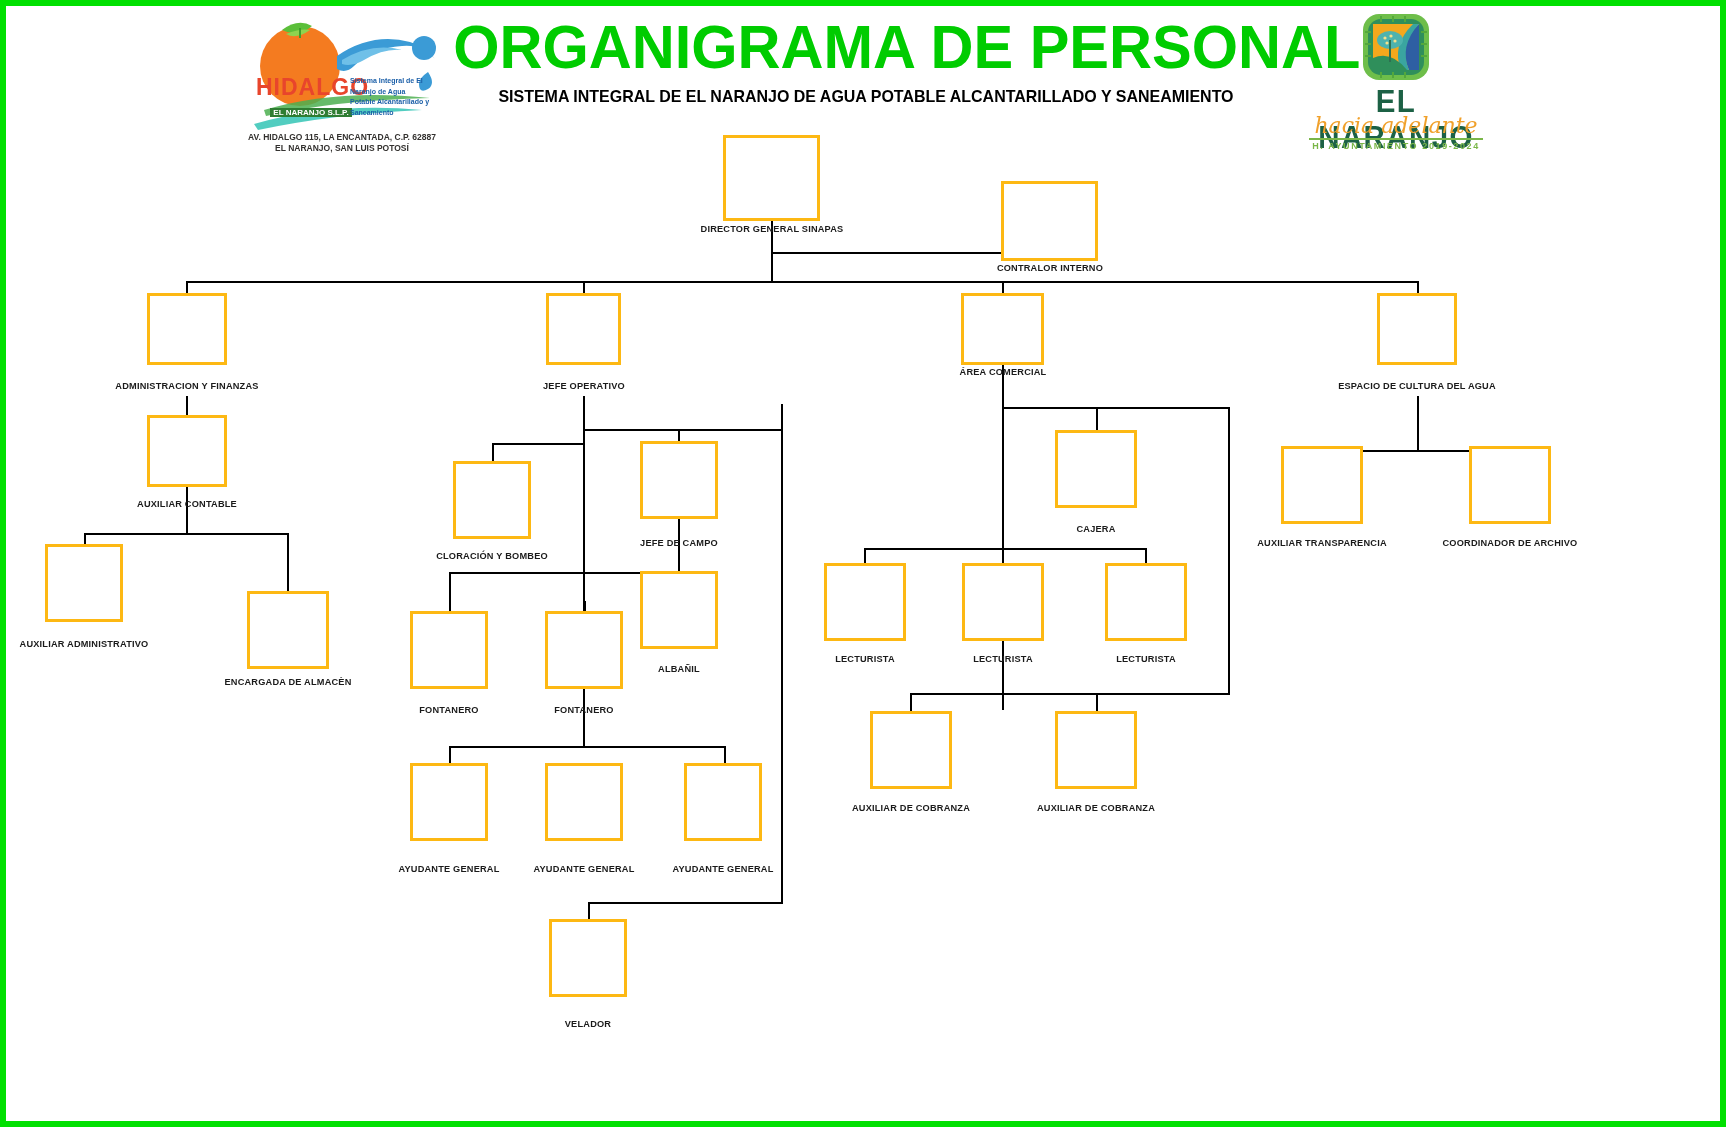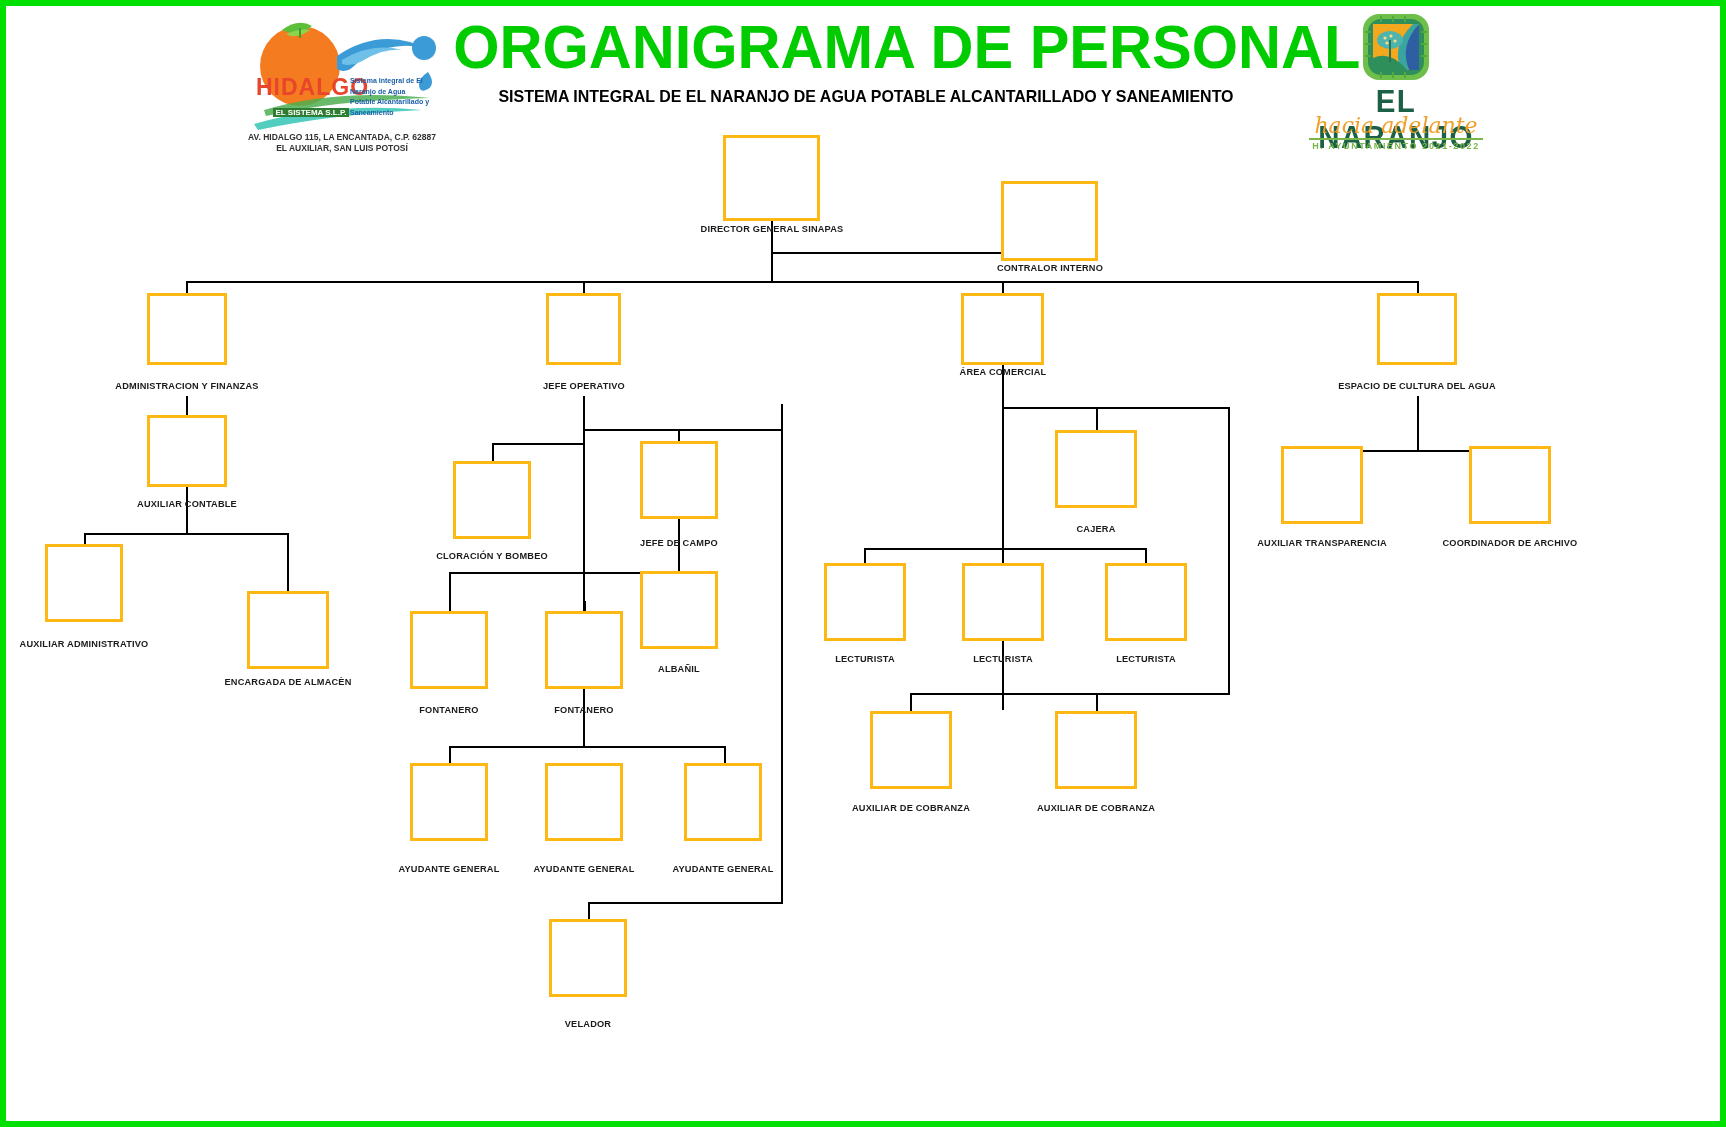--- a/index.html
+++ b/index.html
@@ -170,29 +170,29 @@
         <path d="M95 42 Q130 18 168 28 Q185 33 193 45 Q180 30 160 32 Q130 34 112 52 Q104 60 95 55 Z" fill="#3B9BD6"></path>
         <path d="M100 46 Q130 28 160 36 Q142 34 122 46 Q110 53 100 50 Z" fill="#6FC0E8"></path>
         <circle cx="182" cy="34" r="12" fill="#3B9BD6"></circle>
         <path d="M186 58 q8 12 0 17 q-9 5 -9 -5 q0 -6 9 -12 z" fill="#3B9BD6"></path>
 
         <path d="M22 96 Q95 74 188 84 Q96 86 24 102 Z" fill="#4CAF50" opacity="0.85"></path>
         <path d="M12 110 Q90 88 180 96 Q92 100 16 116 Z" fill="#3FC8B9" opacity="0.9"></path>
       </svg>
       <div style="position:absolute;left:14px;top:60px;width:110px;text-align:center;">
         <div style="font-size:23px;font-weight:bold;color:#E8452C;letter-spacing:1px;font-family:'Liberation Sans',sans-serif;">HIDALGO</div>
-        <div style="font-size:8px;font-weight:bold;color:#E8452C;background:#2f7d32;color:#ffffff;display:inline-block;padding:0 3px;">EL SISTEMA S.L.P.</div>
+        <div style="font-size:8px;font-weight:bold;color:#E8452C;background:#2f7d32;color:#ffffff;display:inline-block;padding:0 3px;">EL NARANJO S.L.P.</div>
       </div>
       <div style="position:absolute;left:108px;top:62px;width:92px;">
         <div style="font-size:7px;font-weight:bold;color:#1b5fa8;line-height:1.5;">Sistema Integral de El Naranjo de Agua</div>
         <div style="font-size:7px;font-weight:bold;color:#1b5fa8;line-height:1.5;">Potable Alcantarillado y Saneamiento</div>
       </div>
       <div class="logo-left-addr">
         <div>AV. HIDALGO 115, LA ENCANTADA, C.P. 62887</div>
-        <div>EL AUXILIAR, SAN LUIS POTOSÍ</div>
+        <div>EL NARANJO, SAN LUIS POTOSÍ</div>
       </div>
     </div>
 
     <div class="title-block">
       <div class="main-title">ORGANIGRAMA DE PERSONAL</div>
       <div class="sub-title">SISTEMA INTEGRAL DE EL NARANJO DE AGUA POTABLE ALCANTARILLADO Y SANEAMIENTO</div>
     </div>
 
     <div id="logo-right">
       <svg width="190" height="78" viewBox="0 0 190 78">
@@ -213,21 +213,21 @@
 
           <g stroke="#53A83C" stroke-width="2" fill="none">
             <path d="M2 18 h6 M2 30 h6 M2 42 h6 M58 18 h6 M58 30 h6 M58 42 h6"></path>
             <path d="M18 2 v6 M30 2 v6 M42 2 v6 M18 58 v6 M30 58 v6 M42 58 v6"></path>
           </g>
         </g>
       </svg>
       <div class="ln-name">EL NARANJO</div>
       <div class="ln-slogan">hacia adelante</div>
       <div class="ln-rule"></div>
-      <div class="ln-year">H. AYUNTAMIENTO 2021-2022</div>
+      <div class="ln-year">H. AYUNTAMIENTO 2019-2024</div>
     </div>
   </div>
 
   <div id="chart">
       <div class="conn" style="left: 765px; top: 215px; width: 2px; height: 60px; background: rgb(0, 0, 0);"></div>
       <div class="conn" style="left: 765px; top: 246px; width: 231px; height: 2px; background: rgb(0, 0, 0);"></div>
       <div class="conn" style="left: 180px; top: 275px; width: 1232px; height: 2px; background: rgb(0, 0, 0);"></div>
       <div class="conn" style="left: 180px; top: 275px; width: 2px; height: 14px; background: rgb(0, 0, 0);"></div>
       <div class="conn" style="left: 577px; top: 275px; width: 2px; height: 14px; background: rgb(0, 0, 0);"></div>
       <div class="conn" style="left: 996px; top: 275px; width: 2px; height: 14px; background: rgb(0, 0, 0);"></div>

